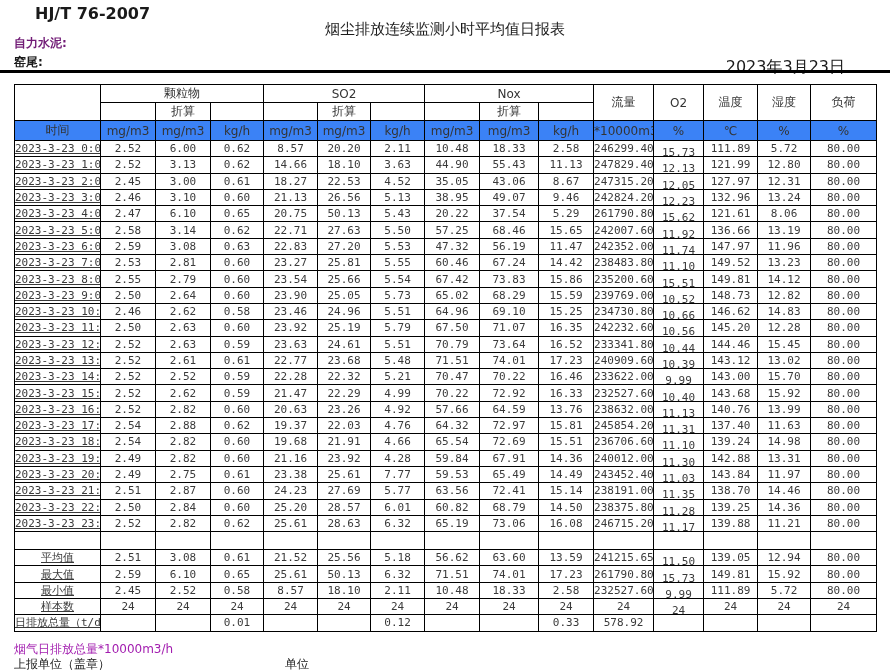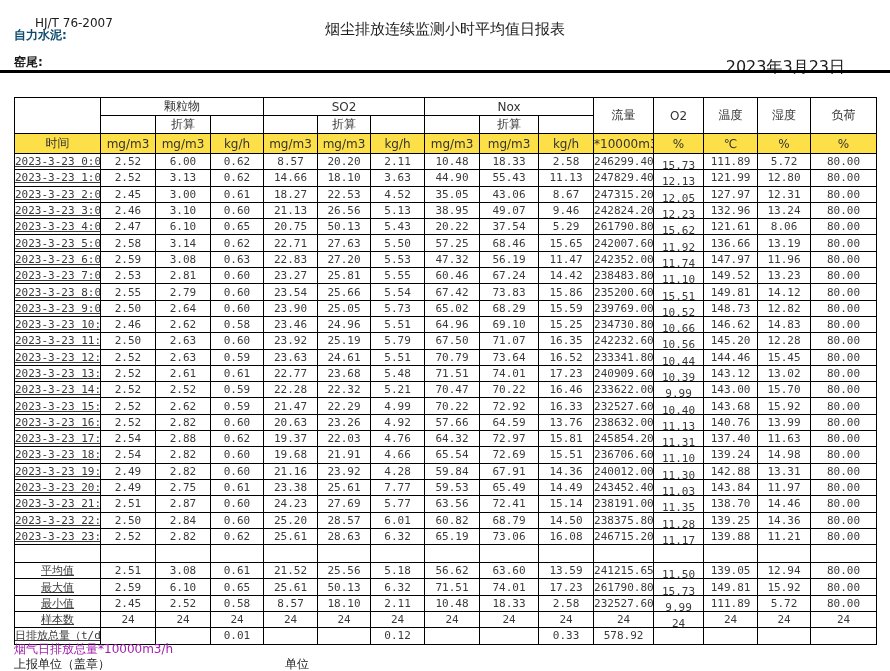--- a/index.html
+++ b/index.html
@@ -2,38 +2,38 @@
 <html><head>
 <meta charset="utf-8">
 <style>
   html,body{margin:0;padding:0;}
   body{
     width:890px;height:671px;background:#ffffff;position:relative;
     font-family:"DejaVu Sans", "Liberation Sans", sans-serif;
     color:#3a3a3a;overflow:hidden;
   }
   .abs{position:absolute;white-space:nowrap;}
-  #std{left:35px;top:16px;font-size:12px;font-weight:normal;color:#1a1a1a;}
+  #std{left:35px;top:4px;font-size:16px;font-weight:bold;color:#1a1a1a;}
   #title{left:0;top:20px;width:890px;text-align:center;font-size:15px;font-weight:normal;color:#1a1a1a;}
-  #company{left:14px;top:27px;font-size:12px;font-weight:bold;color:#0c4a6e;text-align:right;}
+  #company{left:14px;top:35px;font-size:12px;font-weight:bold;color:#701a75;text-align:right;}
   #site{left:14px;top:54px;font-size:12px;font-weight:bold;color:#1a1a1a;}
   #date{right:45px;top:57px;font-size:16px;color:#1a1a1a;}
   #toprule{left:0;top:70px;width:890px;height:3px;background:#000;}
   #report-table{
-    position:absolute;left:14px;top:97px;width:862px;
+    position:absolute;left:14px;top:84px;width:862px;
     border-collapse:collapse;table-layout:fixed;
   }
   #report-table th,#report-table td{
     border:1px solid #000;padding:0;text-align:center;vertical-align:middle;
     font-size:11px;font-weight:normal;overflow:hidden;white-space:nowrap;
   }
   #report-table th{font-size:12px;color:#333;}
   #report-table td{font-family:"DejaVu Sans Mono","DejaVu Sans",monospace;color:#3a3a3a;}
   tr.h16{height:16px;} tr.h20{height:20px;} tr.hrow{height:16.3px;} tr.spacer{height:18px;}
-  tr.green th{background:#fde047;font-size:11px;}
+  tr.green th{background:#3b82f6;font-size:11px;}
   .rowlink{text-decoration:underline;}
   .time-cell{font-family:"DejaVu Sans Mono","DejaVu Sans",monospace;font-size:11px;}
   .o2off{position:relative;top:4px;display:inline-block;}
   .leftlab{text-align:left !important;}
   #f1{left:14px;top:641px;font-size:12px;color:#a21caf;}
   #f2a{left:14px;top:656px;font-size:12px;color:#1a1a1a;}
   #f2b{left:285px;top:656px;font-size:12px;color:#1a1a1a;}
 </style>
 </head>
 <body>

